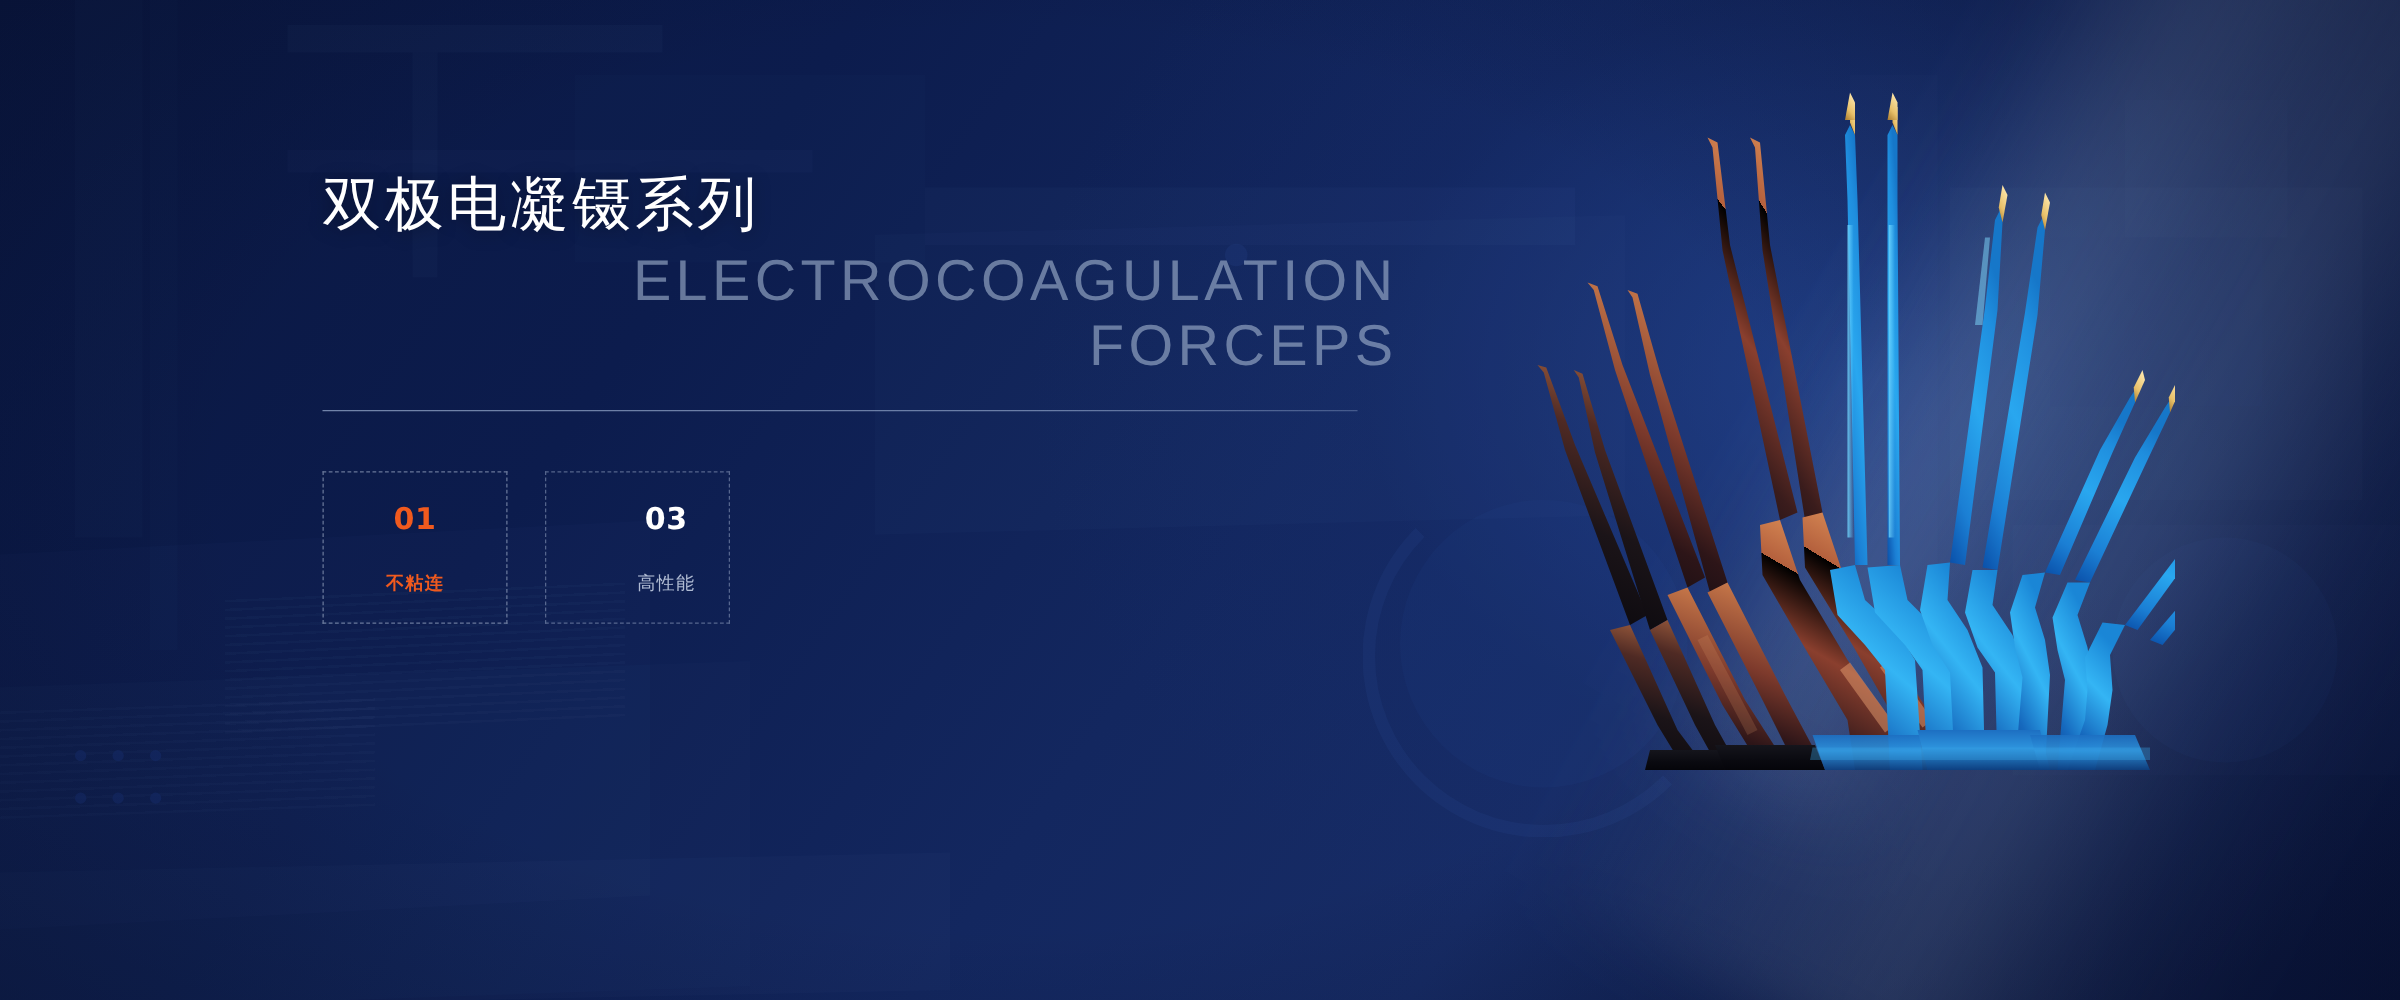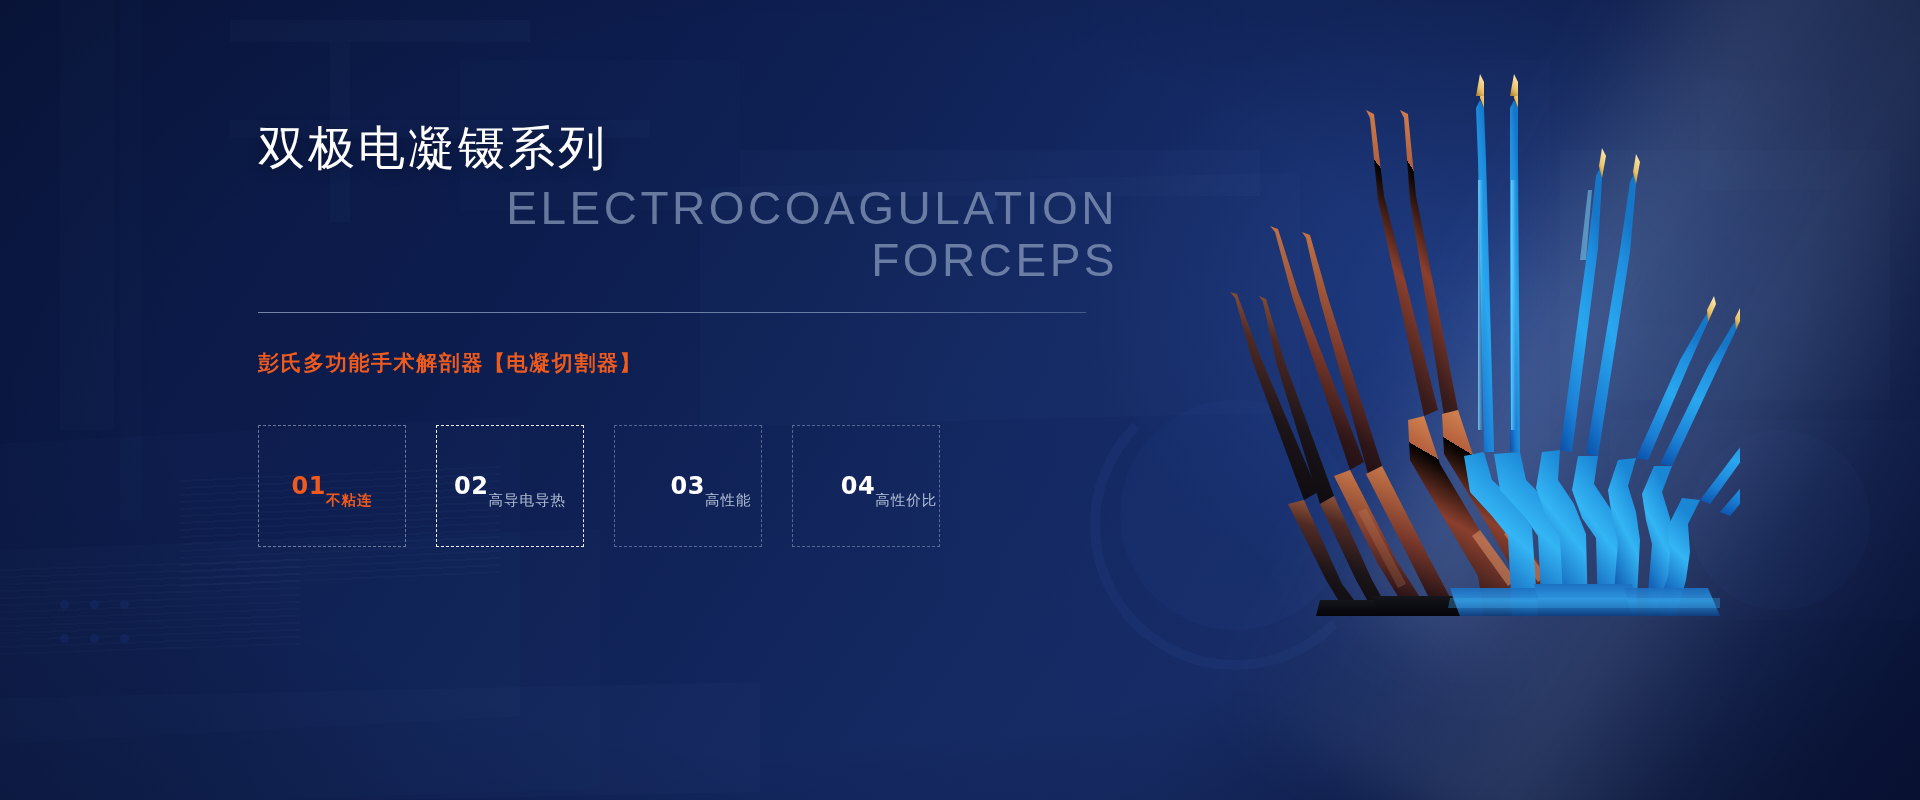--- a/index.html
+++ b/index.html
@@ -71,21 +71,21 @@
     position:absolute; right:120px; top:-400px; width:240px; height:1100px;
     background:linear-gradient(to right, rgba(210,230,255,0) 0%, rgba(210,230,255,0.16) 50%, rgba(210,230,255,0) 100%);
     transform:rotate(30deg); filter:blur(34px); pointer-events:none;
   }
   .vignette{
     position:absolute; inset:0; pointer-events:none;
     background:radial-gradient(ellipse 1400px 800px at 42% 48%, rgba(0,0,0,0) 45%, rgba(4,10,34,0.55) 100%);
   }
 
   
-  .content{ position:absolute; left:258px; top:120px; width:860px; z-index:20; }
+  .content{ position:absolute; left:258px; top:136px; width:860px; z-index:20; }
 
   .title-cn{
     font-size:47px; line-height:1.18; color:#ffffff; letter-spacing:3px; font-weight:400;
     font-family:"DejaVu Sans","Liberation Sans",sans-serif;
     text-shadow:0 2px 14px rgba(0,0,0,.35);
   }
   .title-en{
     margin-top:8px; font-size:46px; line-height:1.12; letter-spacing:3.5px;
     color:rgba(160,178,205,0.62); font-weight:300;
     font-family:"Liberation Sans","DejaVu Sans",sans-serif;
@@ -97,21 +97,21 @@
   }
   .subtitle{
     margin-top:36px; font-size:21px; letter-spacing:1.6px; color:#ef5b1e; font-weight:700;
     font-family:"DejaVu Sans","Liberation Sans",sans-serif;
   }
 
   
   .features{ display:flex; margin-top:48px; }
   .feat{
     width:148px; height:122px; margin-right:30px;
-    display:flex; flex-direction:row; align-items:center; justify-content:center;
+    display:flex; flex-direction:column; align-items:center; justify-content:center;
     border:1.6px dashed rgba(205,218,238,0.48);
   }
   .feat.bright{ border-color:rgba(255,255,255,0.92); }
   .feat.dim{ border-color:rgba(185,200,225,0.42);padding-left:46px; }
   .feat .num{
     font-size:24px; font-weight:700; color:#ffffff; letter-spacing:0.5px;
     font-family:"DejaVu Sans","Liberation Sans",sans-serif;
   }
   .feat .lbl{
     margin-top:28px; font-size:14.5px; color:rgba(216,226,243,0.80); letter-spacing:1px;
@@ -301,35 +301,26 @@
   </div>
 
   <div class="beam"></div>
   <div class="beam2"></div>
   <div class="vignette"></div>
 
   <div class="content">
     <h1 class="title-cn">双极电凝镊系列</h1>
     <div class="title-en">ELECTROCOAGULATION FORCEPS</div>
     <div class="divider"></div>
-    <div class="subtitle">彭氏多功能手术解剖器【电凝切割器】</div>
 
     <div class="features">
       <div class="feat accent">
         <span class="num">01</span>
         <span class="lbl">不粘连</span>
       </div>
-      <div class="feat bright">
-        <span class="num">02</span>
-        <span class="lbl">高导电导热</span>
-      </div>
       <div class="feat dim">
         <span class="num">03</span>
         <span class="lbl">高性能</span>
       </div>
-      <div class="feat dim">
-        <span class="num">04</span>
-        <span class="lbl">高性价比</span>
-      </div>
     </div>
   </div>
 
 </div>
 
 </body></html>

